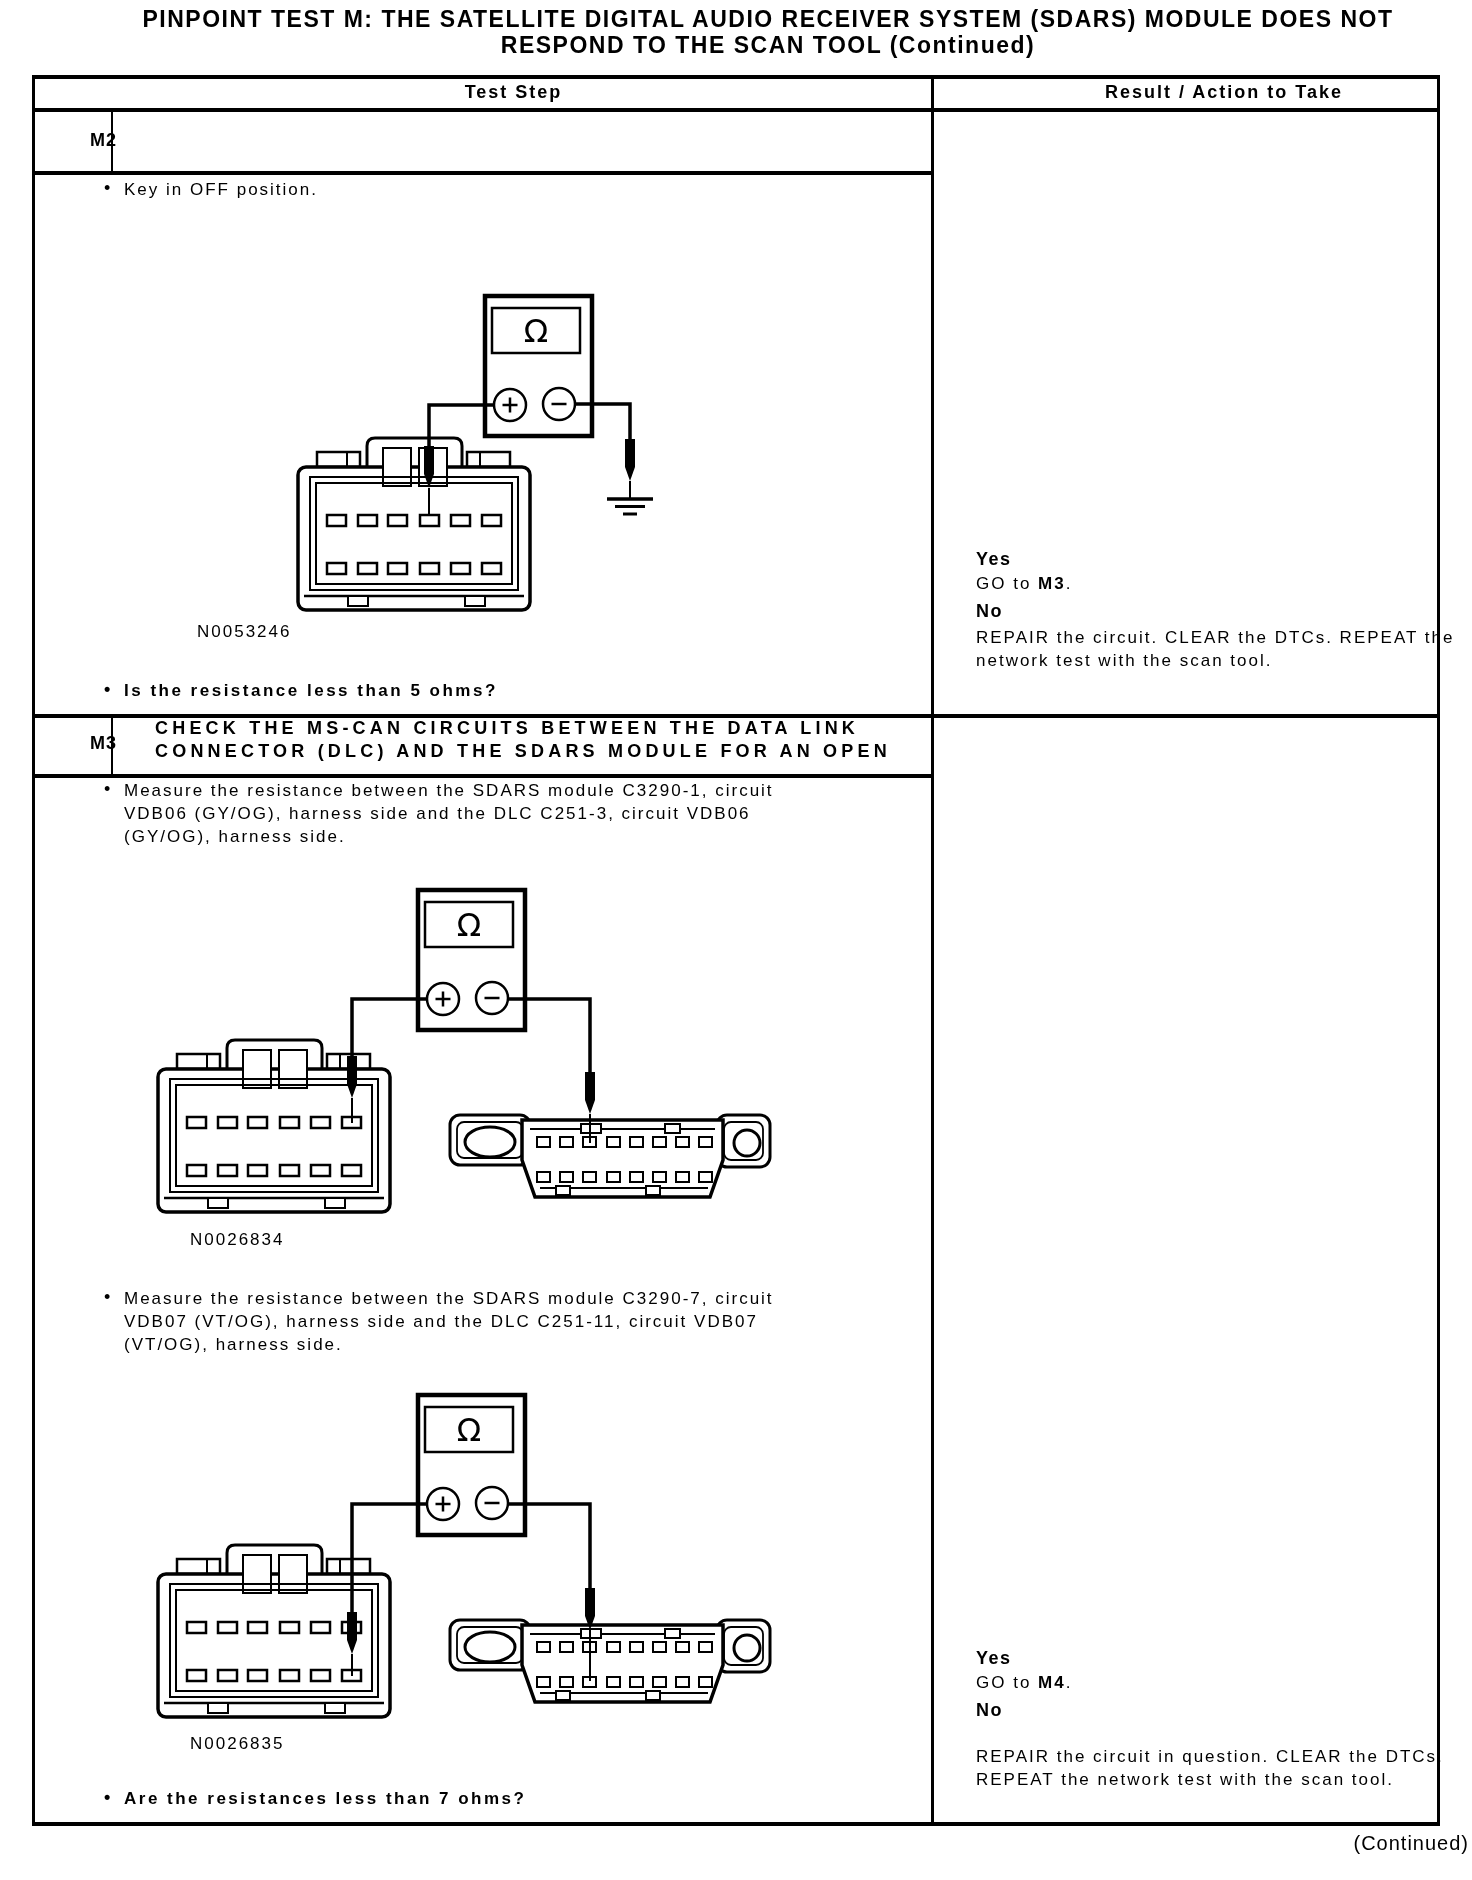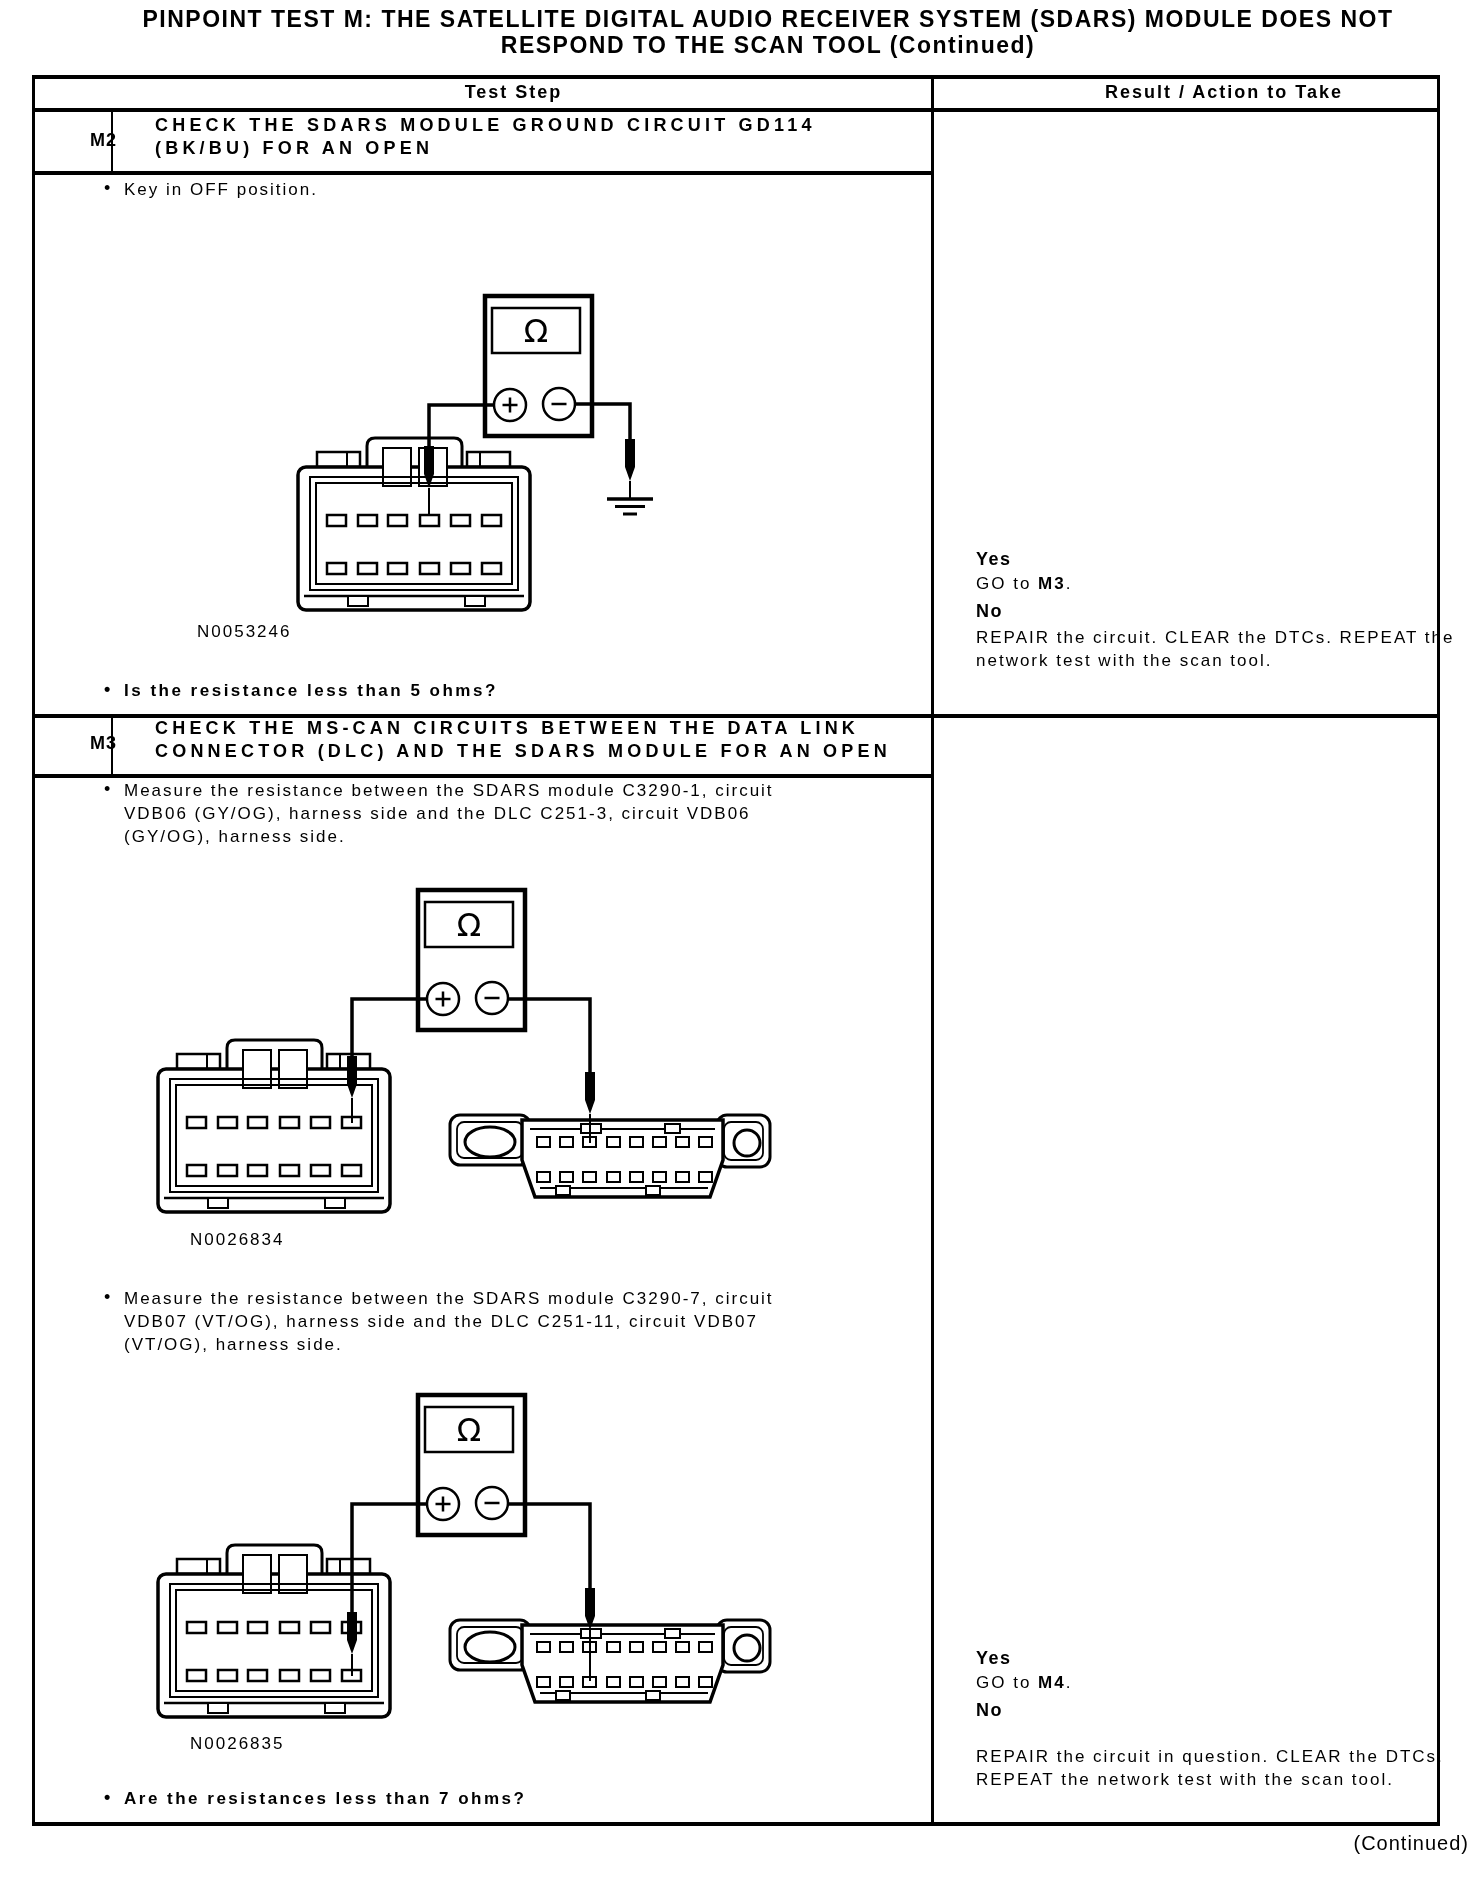--- a/index.html
+++ b/index.html
@@ -174,24 +174,20 @@
     <div class="vline" style="left:1437px;top:75px;height:1751px;"></div>
     <div class="vline" style="left:931px;top:75px;height:1747px;"></div>
     <div class="vthin" style="left:111px;top:112px;height:59px;"></div>
     <div class="vthin" style="left:111px;top:714px;height:60px;"></div>
   </div>
 
   <div class="abs colhead" style="left:32px;top:82px;width:899px;">Test Step</div>
   <div class="abs colhead" style="left:934px;top:82px;width:516px;">Result / Action to Take</div>
 
   <div class="abs stepid" style="left:32px;top:114px;">M2</div>
-  <div class="abs striptitle" style="left:123px;top:114px;">
-    <div class="nw">CHECK THE SDARS MODULE GROUND CIRCUIT GD114</div>
-    <div class="nw">(BK/BU) FOR AN OPEN</div>
-  </div>
 
   <div class="bullet" style="left:104px;top:178px;width:660px;">
     <span>Key in OFF position.</span>
   </div>
 
   <div class="abs figlabel" style="left:165px;top:622px;">N0053246</div>
 
   <div class="bullet bq" style="left:104px;top:679px;width:700px;">
     <span>Is the resistance less than 5 ohms?</span>
   </div>

